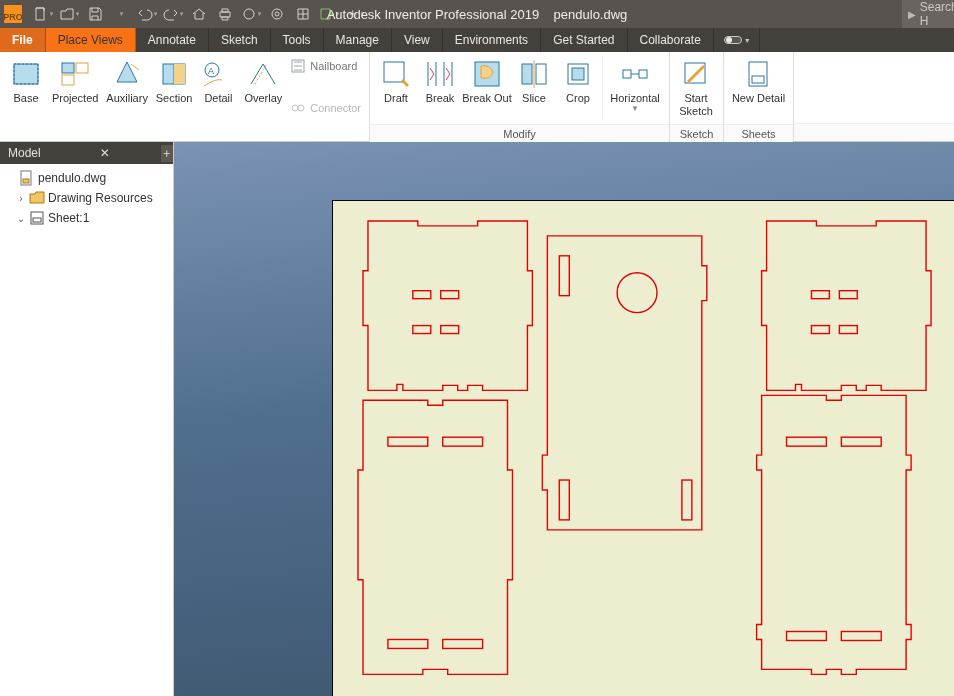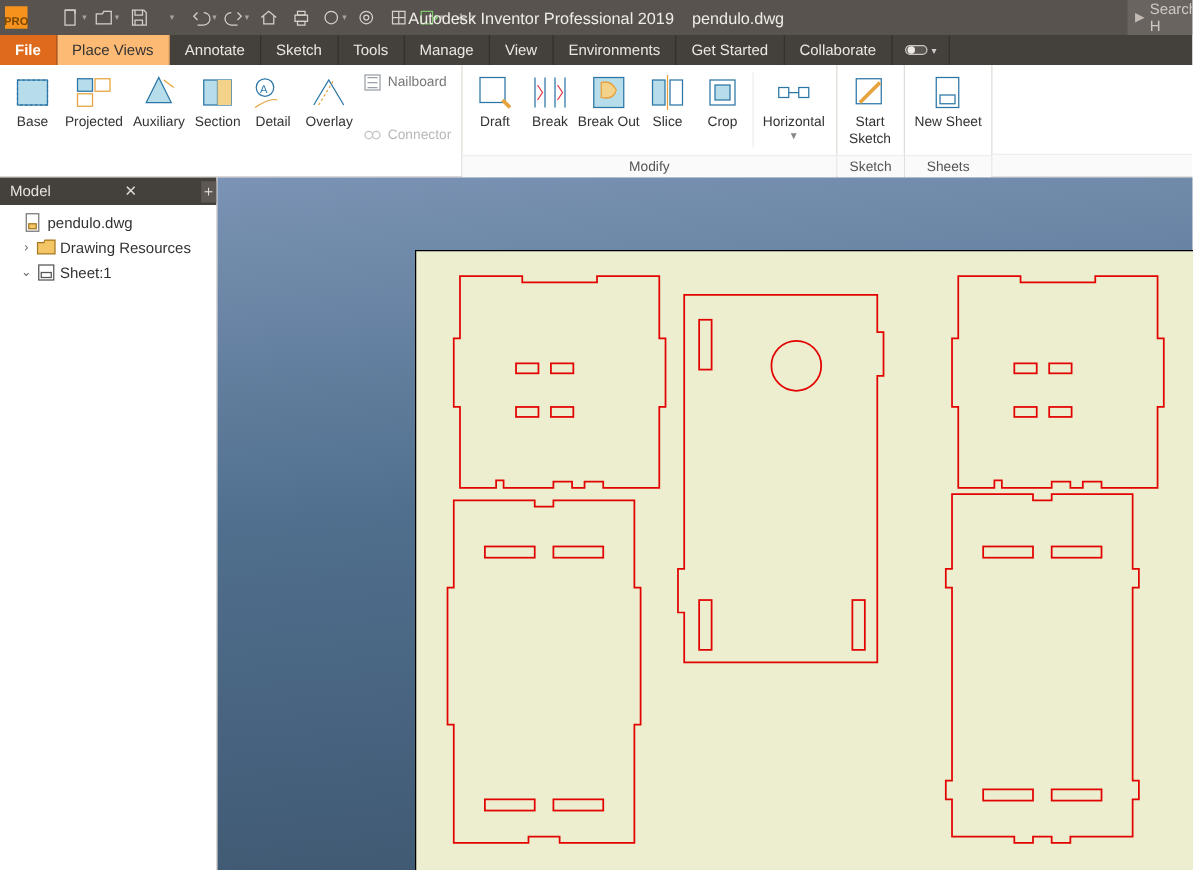--- a/index.html
+++ b/index.html
@@ -1,34 +1,34 @@
 <!DOCTYPE html>
 <html><head>
 <meta charset="utf-8">
 <style>
   * { box-sizing: border-box; font-family: "Segoe UI", Tahoma, sans-serif; }
   body { margin:0; width:954px; height:696px; overflow:hidden; background:#ffffff; color:#333; font-size:12px; user-select:none;}
 
   
   .qat { height:28px; background:#58534f; display:flex; align-items:center; padding:0 4px; position:relative;}
-  .qat .pro { width:18px; height:18px; background:#f7931d; color:#7a4800; font-size:9px; font-weight:bold; display:flex; align-items:flex-end; justify-content:center; margin-right:24px; line-height:9px; padding-bottom:1px;}
+  .qat .pro { width:18px; height:18px; background:#f7931d; color:#7a4800; font-size:9px; font-weight:bold; display:flex; align-items:flex-end; justify-content:center; margin-right:8px; line-height:9px; padding-bottom:1px;}
   .qat .qbtn { width:22px; height:22px; display:flex; align-items:center; justify-content:center; color:#cfc9c3; margin:0 2px;}
   .qat .qdd { display:flex; align-items:center;}
   .qat .qdd .drop { font-size:7px; color:#aaa19a; margin-left:1px;}
   .qat .title { position:absolute; left:0; right:0; text-align:center; color:#f0ece7; font-size:13px; pointer-events:none;}
   .qat .search { position:absolute; right:0; top:0; height:28px; width:52px; background:#696460; display:flex; align-items:center; padding:0 6px; color:#cfc8c2; font-size:12px; overflow:hidden;}
   .qat .search .arrow { color:#c2bab3; margin-right:4px; font-size:10px;}
   svg.qicon { width:16px; height:16px;}
   svg.qicon * { vector-effect:non-scaling-stroke; }
 
   
   .tabs { height:24px; background:#44403c; display:flex; align-items:stretch;}
   .tabs .tab { padding:0 12px; display:flex; align-items:center; color:#ece6e0; font-size:12px; border-right:1px solid rgba(0,0,0,0.25); cursor:default;}
   .tabs .tab.file { background:#e06a1c; color:#fff; font-weight:700;}
-  .tabs .tab.active { background:#fdba74; color:#333;}
+  .tabs .tab.active { background:#f97316; color:#333;}
   .tabs .tab.tiny { padding:0 10px;}
   .tabs .toggle { width:18px; height:8px; border:1px solid #ccc7c1; border-radius:8px; position:relative; background:#5a5550;}
   .tabs .toggle::after{content:"";position:absolute;left:1px; top:0; width:6px; height:6px; border-radius:50%; background:#efe9e3;}
 
   
   .ribbon { height:90px; background:#ffffff; border-bottom:1px solid #cfcac5; display:flex;}
   .panel { border-right:1px solid #e1ddd8; display:flex; flex-direction:column;}
   .panel:last-child{border-right:none;}
   .panel-body { flex:1; display:flex; align-items:flex-start; padding:4px 4px 0 4px;}
   .panel-cap { height:18px; font-size:11px; color:#555; text-align:center; border-top:1px solid #eee; background:#fafafa; line-height:18px;}
@@ -328,21 +328,21 @@
     <div class="panel-cap">Sketch</div>
   </div>
 
   <div class="panel" style="width:70px;">
     <div class="panel-body">
       <div class="bigbtn">
         <svg class="ic" viewBox="0 0 32 32">
             <rect x="6" y="4" width="18" height="24" fill="none" stroke="#2b76a6"></rect>
             <rect x="9" y="18" width="12" height="7" fill="none" stroke="#2b76a6"></rect>
           </svg>
-        <span class="lbl">New Sheet</span>
+        <span class="lbl">New Detail</span>
       </div>
     </div>
     <div class="panel-cap">Sheets</div>
   </div>
   <div class="panel" style="flex:1;">
       <div class="panel-body"></div>
       <div class="panel-cap"></div>
     </div>
 </div>
 

